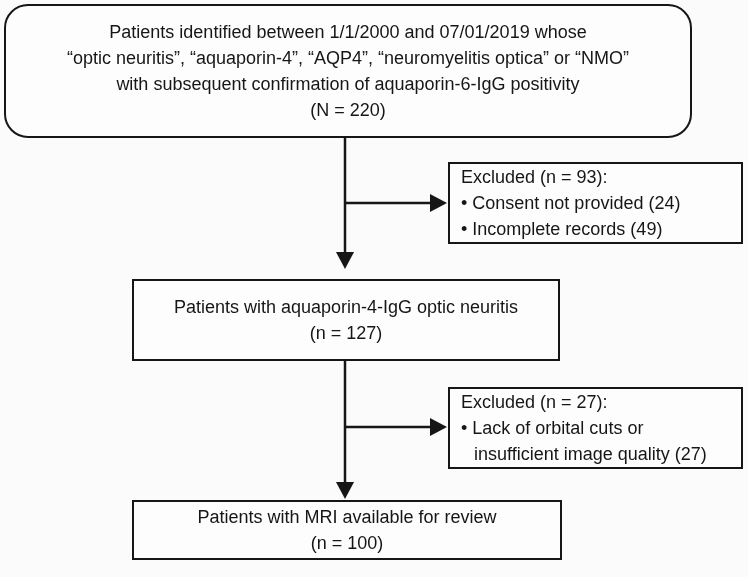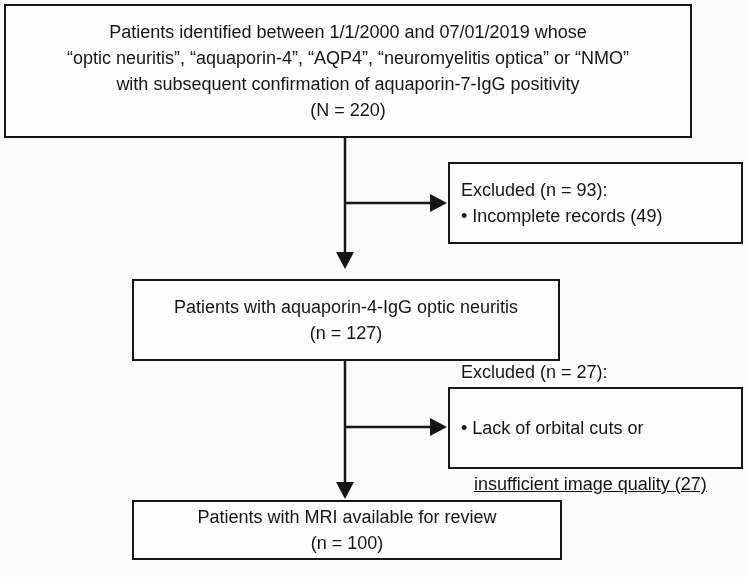--- a/index.html
+++ b/index.html
@@ -39,26 +39,26 @@
     align-items: center;
     text-align: center;
   }
   .box.left {
     align-items: flex-start;
     text-align: center;
     padding-left: 11px;
     padding-right: 4px;
   }
   .line { white-space: nowrap; }
-  .line.indent { padding-left: 13px; text-decoration: underline; }
+  .line.indent { padding-left: 13px; }
 
-  .box-identified { left: 4px;   top: 4px;   width: 688px; height: 134px; }
+  .box-identified { left: 4px;   top: 4px;   width: 688px; height: 134px; border-radius: 24px; }
   .box-excluded1  { left: 448px; top: 162px; width: 295px; height: 82px; }
   .box-aqp4       { left: 132px; top: 270px; width: 428px; height: 82px; margin-top: 9px; }
-  .box-excluded2  { left: 448px; top: 387px; width: 295px; height: 82px; gap: 30px; }
+  .box-excluded2  { left: 448px; top: 387px; width: 295px; height: 82px; }
   .box-mri        { left: 132px; top: 500px; width: 430px; height: 60px; }
 </style>
 </head>
 <body>
 
 <div class="figure">
 
   <svg class="connectors" viewBox="0 0 748 577" xmlns="http://www.w3.org/2000/svg">
 
     <line x1="345" y1="138" x2="345" y2="253" stroke="#161616" stroke-width="2.5"></line>
@@ -70,26 +70,27 @@
     <line x1="345" y1="352" x2="345" y2="483" stroke="#161616" stroke-width="2.5"></line>
     <polygon points="336,482 354,482 345,499" fill="#161616"></polygon>
 
     <line x1="345" y1="427" x2="431" y2="427" stroke="#161616" stroke-width="2.5"></line>
     <polygon points="430,418 430,436 447,427" fill="#161616"></polygon>
   </svg>
 
   <div class="box center box-identified">
       <div class="line">Patients identified between 1/1/2000 and 07/01/2019 whose</div>
       <div class="line">“optic neuritis”, “aquaporin-4”, “AQP4”, “neuromyelitis optica” or “NMO”</div>
-      <div class="line">with subsequent confirmation of aquaporin-7-IgG positivity</div>
+      <div class="line">with subsequent confirmation of aquaporin-6-IgG positivity</div>
       <div class="line">(N = 220)</div>
     </div>
 
   <div class="box left box-excluded1">
       <div class="line">Excluded (n = 93):</div>
+      <div class="line">• Consent not provided (24)</div>
       <div class="line">• Incomplete records (49)</div>
     </div>
 
   <div class="box center box-aqp4">
       <div class="line">Patients with aquaporin-4-IgG optic neuritis</div>
       <div class="line">(n = 127)</div>
     </div>
 
   <div class="box left box-excluded2">
       <div class="line">Excluded (n = 27):</div>

